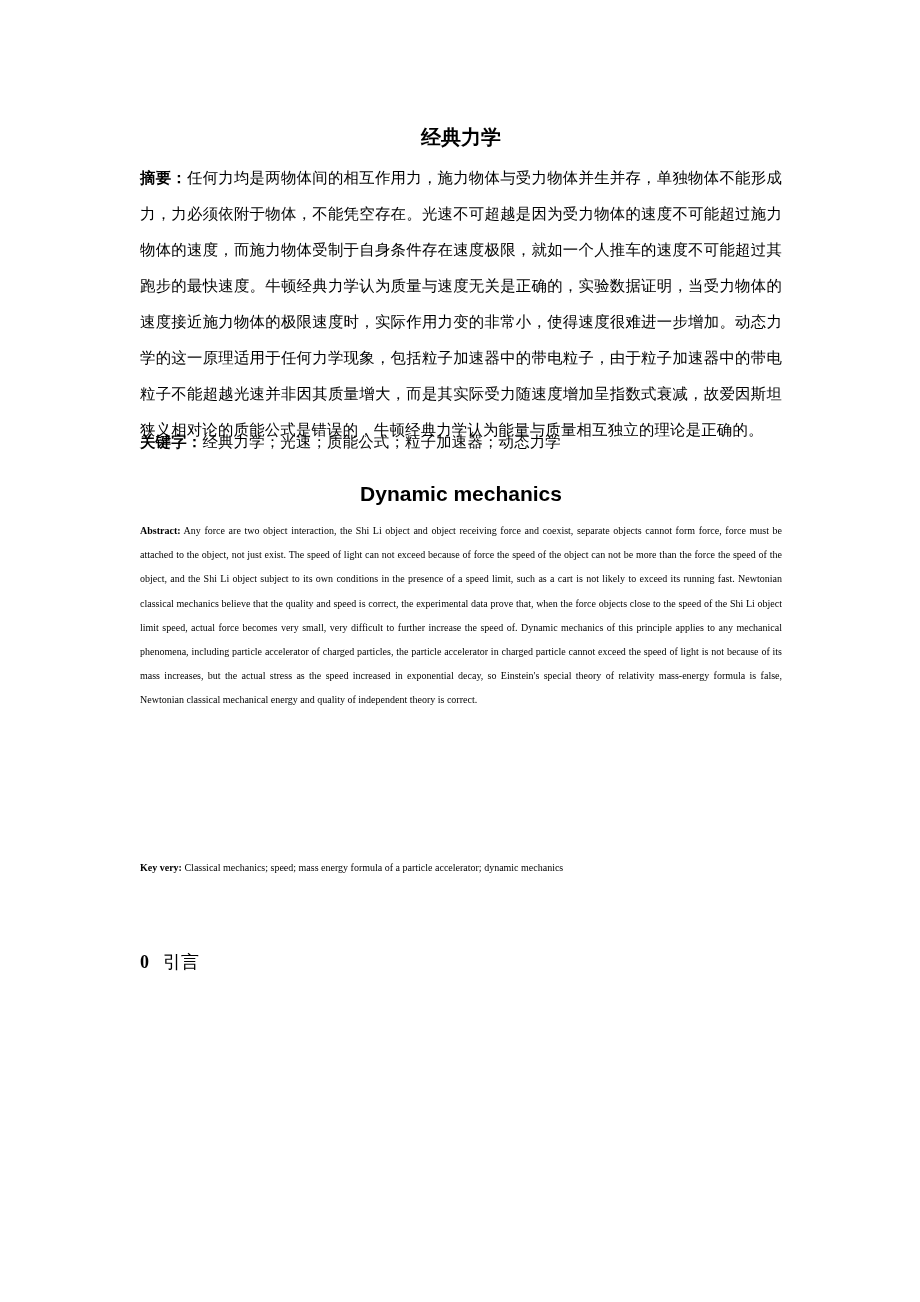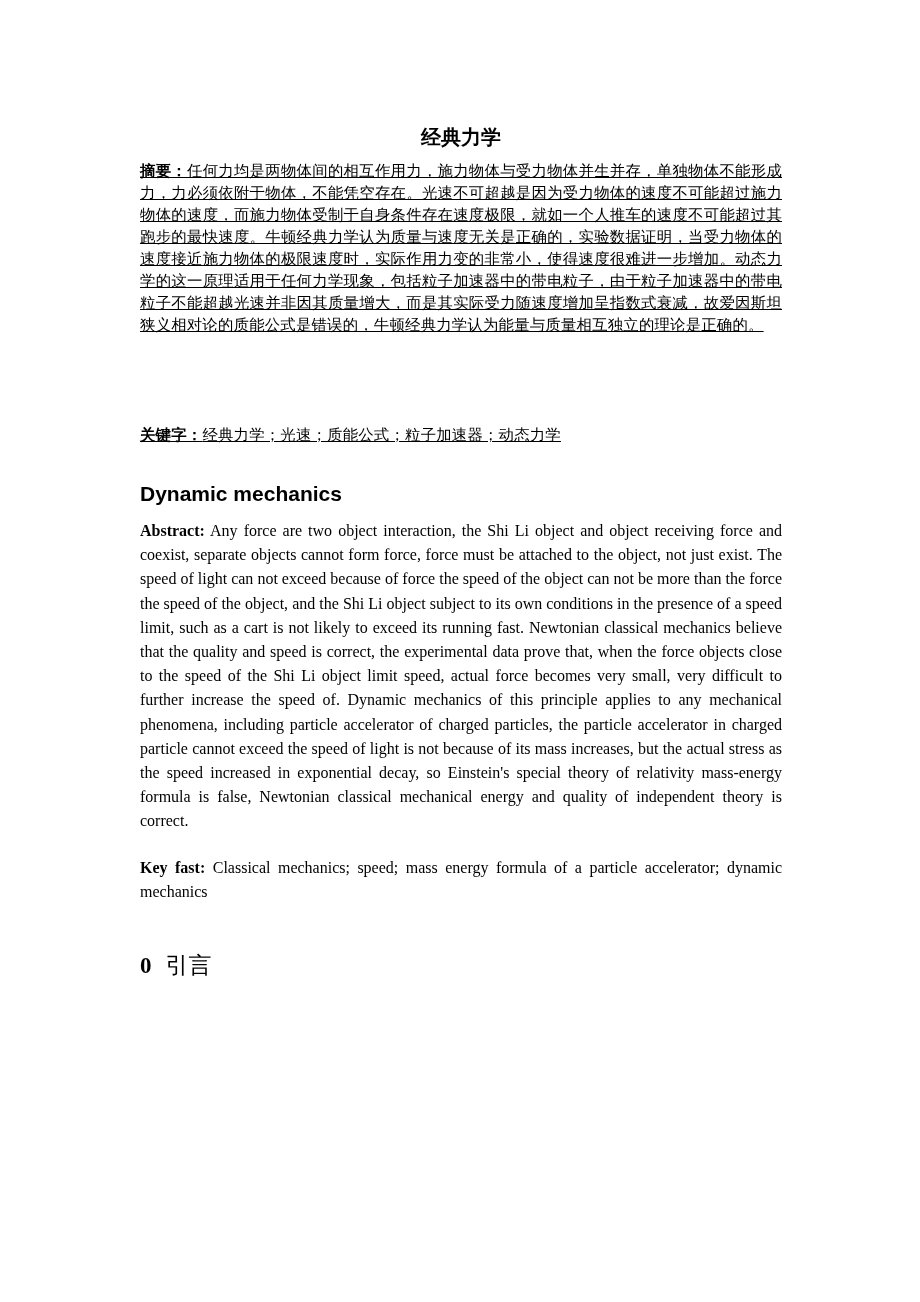--- a/index.html
+++ b/index.html
@@ -4,41 +4,41 @@
 <style>
   html, body { margin: 0; padding: 0; background: #ffffff; }
   body { width: 920px; height: 1302px; position: relative; overflow: hidden; color: #000; }
   .page { position: absolute; left: 140px; top: 0; width: 642px; }
   .title-cn {
     position: absolute; left: 0; width: 642px; top: 124px;
     text-align: center; font-family: "DejaVu Sans", sans-serif; font-weight: bold; font-size: 20px;
   }
   .cn-block {
     position: absolute; left: 0; width: 642px;
-    font-family: "DejaVu Serif", serif; font-size: 15.4px; line-height: 22px;
-    text-align: justify; letter-spacing: 0.2px; text-decoration: underline;
+    font-family: "DejaVu Serif", serif; font-size: 15.4px; line-height: 36px;
+    text-align: justify; letter-spacing: 0.2px;
   }
   .cn-block .lbl { font-family: "DejaVu Sans", sans-serif; font-weight: bold; }
   .abstract-cn { top: 160px; }
   .keywords-cn { top: 424px; }
   .title-en {
     position: absolute; left: 0; width: 642px; top: 482px;
-    font-family: "Liberation Sans", sans-serif; font-weight: bold; font-size: 21px;
+    text-align: center; font-family: "Liberation Sans", sans-serif; font-weight: bold; font-size: 21px;
   }
   .en-block {
     position: absolute; left: 0; width: 642px;
-    font-family: "Liberation Serif", serif; font-size: 16px; line-height: 24.2px;
+    font-family: "Liberation Serif", serif; font-size: 10px; line-height: 24.2px;
     text-align: justify;
   }
   .en-block .lbl { font-weight: bold; }
   .abstract-en { top: 519px; }
   .keywords-en { top: 856px; }
   .section-heading {
     position: absolute; left: 0; top: 950px;
-    font-size: 23px; font-weight: bold;
+    font-size: 18px; font-weight: bold;
   }
   .section-heading .num { font-family: "Liberation Serif", serif; font-weight: bold; }
   .section-heading .txt { font-family: "DejaVu Sans", sans-serif; font-weight: normal; margin-left: 14px; }
   .intro { top: 997px; }
   .intro p { margin: 0; text-indent: 2em; }
 </style>
 </head>
 <body>
 
 <div class="page">
@@ -46,20 +46,20 @@
   <div class="title-cn">经典力学</div>
 
   <div class="cn-block abstract-cn"><span class="lbl">摘要：</span><span>任何力均是两物体间的相互作用力，施力物体与受力物体并生并存，单独物体不能形成力，力必须依附于物体，不能凭空存在。光速不可超越是因为受力物体的速度不可能超过施力物体的速度，而施力物体受制于自身条件存在速度极限，就如一个人推车的速度不可能超过其跑步的最快速度。牛顿经典力学认为质量与速度无关是正确的，实验数据证明，当受力物体的速度接近施力物体的极限速度时，实际作用力变的非常小，使得速度很难进一步增加。动态力学的这一原理适用于任何力学现象，包括粒子加速器中的带电粒子，由于粒子加速器中的带电粒子不能超越光速并非因其质量增大，而是其实际受力随速度增加呈指数式衰减，故爱因斯坦狭义相对论的质能公式是错误的，牛顿经典力学认为能量与质量相互独立的理论是正确的。</span></div>
 
   <div class="cn-block keywords-cn"><span class="lbl">关键字：</span><span>经典力学；光速；质能公式；粒子加速器；动态力学</span></div>
 
   <div class="title-en">Dynamic mechanics</div>
 
   <div class="en-block abstract-en"><span class="lbl">Abstract:</span><span> Any force are two object interaction, the Shi Li object and object receiving force and coexist, separate objects cannot form force, force must be attached to the object, not just exist. The speed of light can not exceed because of force the speed of the object can not be more than the force the speed of the object, and the Shi Li object subject to its own conditions in the presence of a speed limit, such as a cart is not likely to exceed its running fast. Newtonian classical mechanics believe that the quality and speed is correct, the experimental data prove that, when the force objects close to the speed of the Shi Li object limit speed, actual force becomes very small, very difficult to further increase the speed of. Dynamic mechanics of this principle applies to any mechanical phenomena, including particle accelerator of charged particles, the particle accelerator in charged particle cannot exceed the speed of light is not because of its mass increases, but the actual stress as the speed increased in exponential decay, so Einstein's special theory of relativity mass-energy formula is false, Newtonian classical mechanical energy and quality of independent theory is correct.</span></div>
 
-  <div class="en-block keywords-en"><span class="lbl">Key fast:</span><span> Classical mechanics; speed; mass energy formula of a particle accelerator; dynamic mechanics</span></div>
+  <div class="en-block keywords-en"><span class="lbl">Key very:</span><span> Classical mechanics; speed; mass energy formula of a particle accelerator; dynamic mechanics</span></div>
 
   <div class="section-heading"><span class="num">0</span><span class="txt">引言</span></div>
 
   <div class="cn-block intro">
   </div>
 
 </div>
 
 </body></html>

